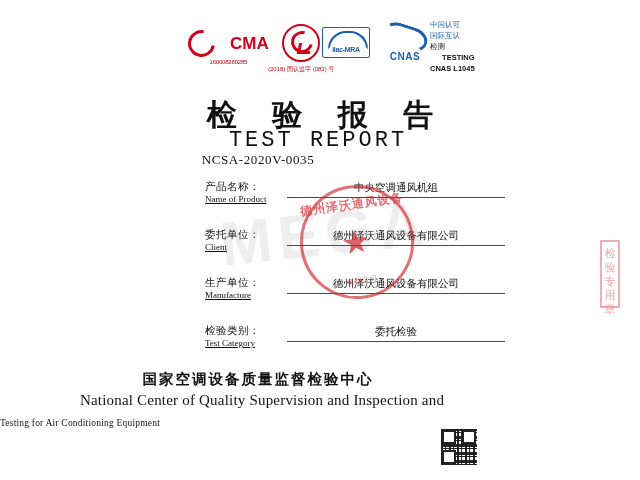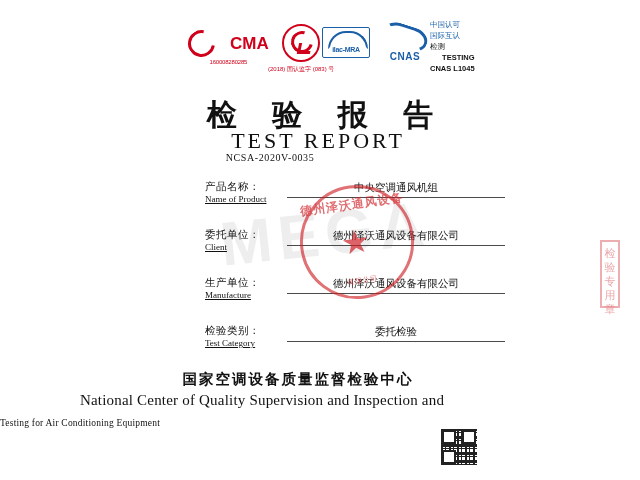--- a/index.html
+++ b/index.html
@@ -189,36 +189,35 @@
     text-indent: 14px;
     color: #111;
     margin-top: 7px;
   }
   .title-en {
     position: absolute;
     top: 128px;
     left: 0;
     width: 636px;
     text-align: center;
-    font-family: Liberation Serif, serif;
+    font-family: Liberation Mono, monospace;
     font-size: 22px;
     letter-spacing: 3px;
     color: #111;
   }
   .report-no {
     position: absolute;
     top: 152px;
     left: 0;
     width: 516px;
     text-align: center;
     font-family: "Liberation Serif", serif;
-    font-size: 10px;
+    font-size: 13px;
     letter-spacing: 0.6px;
     color: #111;
-    margin-left: 12px;
   }
 
   
   .fields {
     position: absolute;
     top: 180px;
     left: 205px;
     width: 300px;
   }
   .field-row {
@@ -264,21 +263,20 @@
   .org-cn {
     position: absolute;
     top: 370px;
     left: 0;
     width: 516px;
     text-align: center;
     font-size: 14.5px;
     font-weight: bold;
     letter-spacing: 2px;
     color: #111;
-    margin-left: 40px;
   }
   .org-en1 {
     position: absolute;
     top: 392px;
     left: 0;
     width: 524px;
     text-align: center;
     font-size: 15px;
     letter-spacing: 0.2px;
     color: #111;

